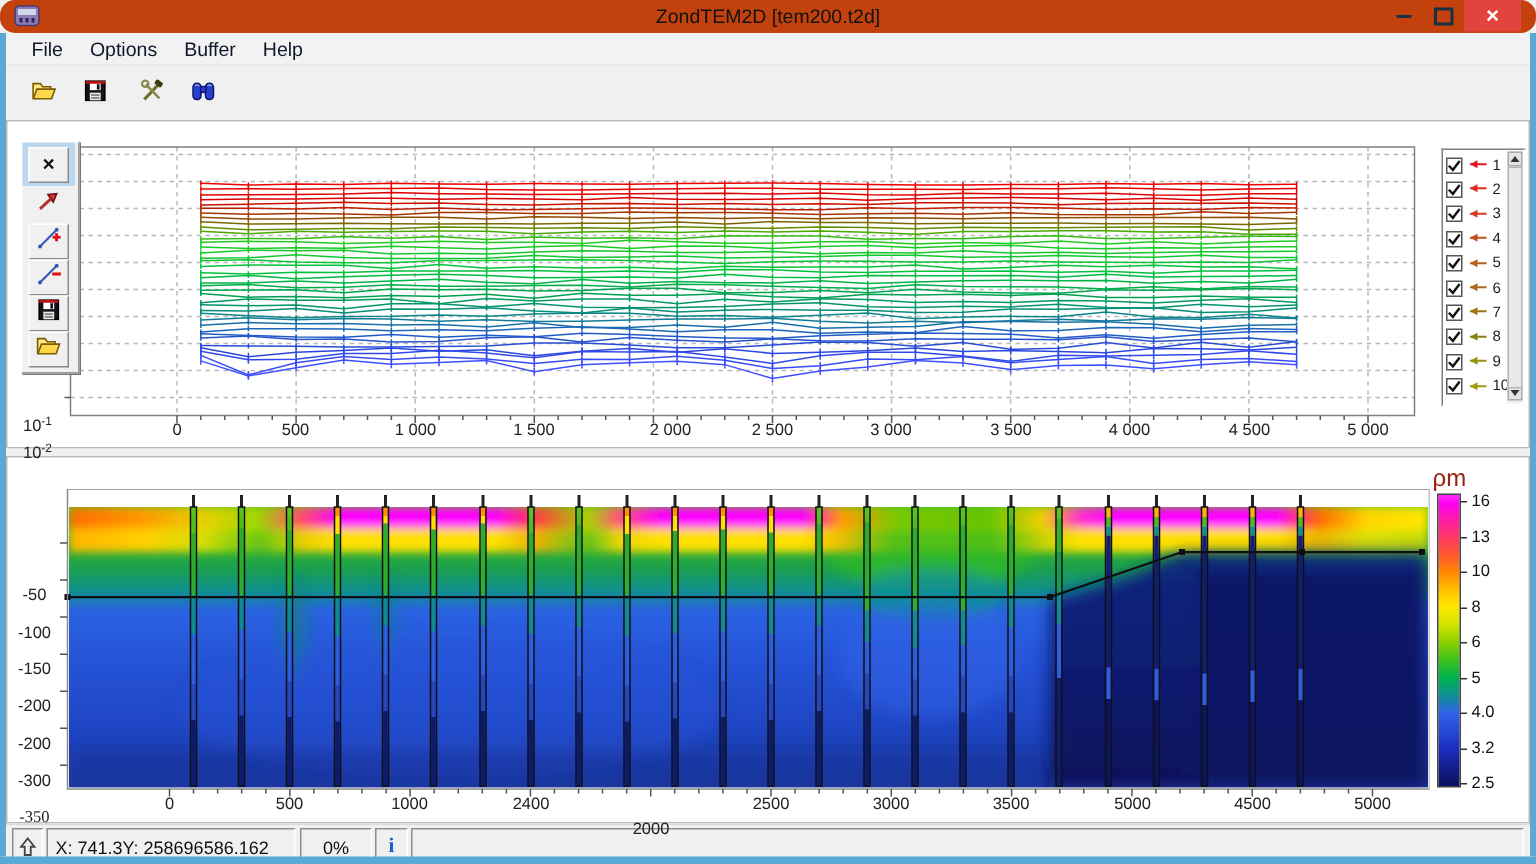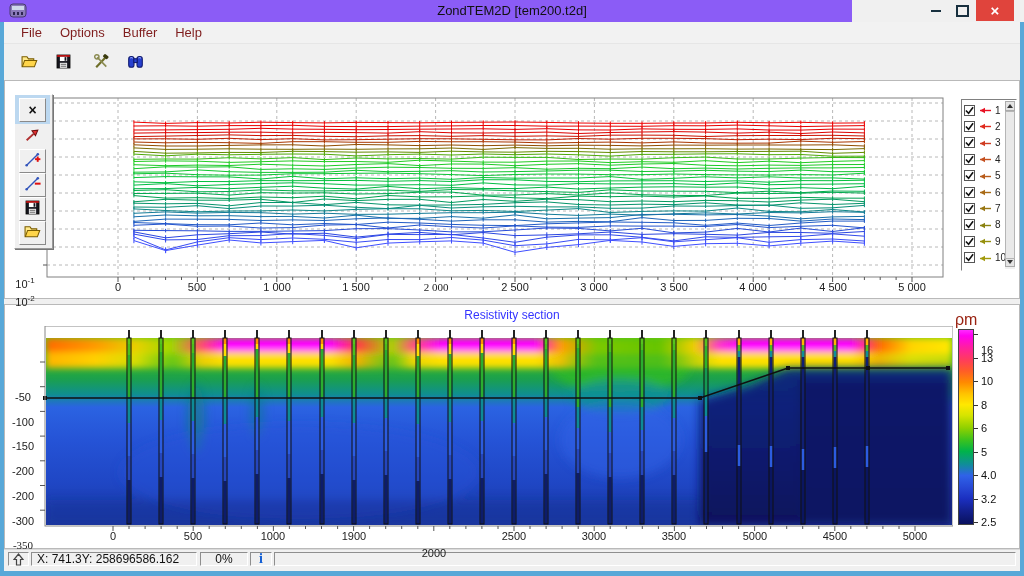--- a/index.html
+++ b/index.html
@@ -1,34 +1,34 @@
 <!DOCTYPE html>
 <html><head>
 <meta charset="utf-8">
 <style>
   html,body{margin:0;padding:0;background:#777;}
   #window{position:relative;width:1024px;height:576px;background:#f0f0f0;overflow:hidden;
     font-family:"Liberation Sans",sans-serif;-webkit-font-smoothing:antialiased;}
   .abs{position:absolute;}
   
-  .titlebar{position:absolute;left:0;top:0;width:852px;height:22px;background:#8b5cf6;}
+  .titlebar{position:absolute;left:0;top:0;width:1024px;height:22px;background:#c2410c;border-radius:10px;}
   .titletext{position:absolute;left:0;top:3px;width:1024px;text-align:center;font-size:13px;color:#111;}
   .appicon{position:absolute;left:9px;top:3px;width:18px;height:16px;}
   .winbtn{position:absolute;top:0;height:21px;display:flex;align-items:center;justify-content:center;cursor:default;}
   .btn-min{left:924px;width:24px;}
   .btn-max{left:950px;width:24px;}
   .btn-close{left:976px;width:38px;background:#e0443c;color:#fff;font-size:15px;font-weight:bold;}
   .glyph-min{width:10px;height:2px;background:#18303f;}
   .glyph-max{width:9px;height:8px;border:2px solid #18303f;background:transparent;}
   
   .b-side{position:absolute;top:22px;width:4px;height:549px;background:#58a8d8;}
   .b-bottom{position:absolute;left:0;top:571px;width:1024px;height:5px;background:#58a8d8;}
   
   .menubar{position:absolute;left:4px;top:22px;width:1016px;height:22px;background:#f2f2f2;display:flex;align-items:center;padding-left:8px;box-sizing:border-box;border-bottom:1px solid #e6e6e6;}
-  .menu-item{font-size:13px;color:#7f1d1d;padding:2px 9px;}
+  .menu-item{font-size:13px;color:#0f172a;padding:2px 9px;}
   .toolbar{position:absolute;left:4px;top:45px;width:1016px;height:35px;background:#f0f0f0;border-bottom:1px solid #d9d9d9;}
   .tbtn{position:absolute;top:5px;width:26px;height:26px;display:flex;align-items:center;justify-content:center;}
   
   .toppanel{position:absolute;left:4px;top:80px;width:1016px;height:219px;background:#fff;border:1px solid #b9b9b9;box-sizing:border-box;}
   .splitter{position:absolute;left:4px;top:299px;width:1016px;height:5px;background:#f0f0f0;border-bottom:1px solid #cfcfcf;}
   .botpanel{position:absolute;left:4px;top:304px;width:1016px;height:245px;background:#fff;border:1px solid #b9b9b9;box-sizing:border-box;}
   .charttitle{position:absolute;width:100%;text-align:center;color:#3434ff;font-size:12px;}
   .axlabel{position:absolute;font-size:11px;color:#222;}
   .axlabel sup{font-size:8px;}
   .xlab{width:60px;text-align:center;}
@@ -52,21 +52,21 @@
   .tri-up{width:0;height:0;border-left:3px solid transparent;border-right:3px solid transparent;border-bottom:4px solid #333;}
   .tri-dn{width:0;height:0;border-left:3px solid transparent;border-right:3px solid transparent;border-top:4px solid #333;}
   .sbthumb{position:absolute;left:0;top:10px;width:10px;height:148px;background:#e9e9e9;border:1px solid #b5b5b5;box-sizing:border-box;}
   
   .cbar{position:absolute;left:958px;top:329px;width:16px;height:196px;border:1px solid #444;box-sizing:border-box;}
   .cbar-tick{position:absolute;width:4px;height:1px;background:#333;}
   .cbar-lab{position:absolute;font-size:11px;color:#111;}
   .rhom{position:absolute;left:955px;top:311px;font-size:16px;color:#992211;}
   
   .statusbar{position:absolute;left:4px;top:549px;width:1016px;height:22px;background:#f0f0f0;border-top:1px solid #dadada;}
-  .spanel{position:absolute;top:2px;height:14px;background:#f0f0f0;border:1px solid;border-color:#8e8e8e #fff #fff #8e8e8e;box-sizing:border-box;
+  .spanel{position:absolute;top:2px;height:25px;background:#f0f0f0;border:1px solid;border-color:#8e8e8e #fff #fff #8e8e8e;box-sizing:border-box;
      font-size:12px;color:#111;display:flex;align-items:center;}
   .info-i{color:#1560d4;font-family:"Liberation Serif",serif;font-weight:bold;font-size:14px;}
 </style>
 </head>
 <body>
 
 <div id="window">
 
   <div class="titlebar">
     <span class="appicon">
@@ -472,21 +472,20 @@
         <div class="sbbtn" style="top: 156px;">
           <span class="tri-dn"></span>
         </div>
         <div class="sbthumb"></div>
       </div>
     </div>
 
   <div class="splitter"></div>
 
   <div class="botpanel"></div>
-  <div class="charttitle" style="left:0;top:308px;">Resistivity section</div>
   <div id="botplot" class="abs" style="left:37px;top:326px;width:916px;height:206px;"><svg width="916" height="206" viewBox="37 326 916 206">
         <defs>
           <clipPath id="secclip">
             <rect x="46" y="338" width="906" height="187"></rect>
           </clipPath>
           <filter id="f3" x="-20%" y="-60%" width="140%" height="220%">
             <feGaussianBlur stdDeviation="3"></feGaussianBlur>
           </filter>
           <filter id="f5" x="-30%" y="-30%" width="160%" height="160%">
             <feGaussianBlur stdDeviation="5"></feGaussianBlur>
@@ -873,49 +872,49 @@
     <div class="spanel" style="left:270px;width:742px;"></div>
   </div>
 
   <div class="b-side" style="left:0;"></div>
   <div class="b-side" style="left:1020px;"></div>
   <div class="b-bottom"></div>
 <div class="axlabel xlab" style="left: 88px; top: 281px;">0</div>
     <div class="axlabel xlab" style="left: 167px; top: 281px;">500</div>
     <div class="axlabel xlab" style="left: 247px; top: 281px;">1 000</div>
     <div class="axlabel xlab" style="left: 326px; top: 281px;">1 500</div>
-    <div class="axlabel xlab" style="left: 406px; top: 281px; font-family: Liberation Serif, serif;">2 000</div>
+    <div class="axlabel xlab" style="left: 417px; top: 281px;">2 000</div>
     <div class="axlabel xlab" style="left: 485px; top: 281px;">2 500</div>
     <div class="axlabel xlab" style="left: 564px; top: 281px;">3 000</div>
     <div class="axlabel xlab" style="left: 644px; top: 281px;">3 500</div>
     <div class="axlabel xlab" style="left: 723px; top: 281px;">4 000</div>
     <div class="axlabel xlab" style="left: 803px; top: 281px;">4 500</div>
     <div class="axlabel xlab" style="left: 882px; top: 281px;">5 000</div>
     <div class="axlabel ylab" style="left: 8px; top: 240px;">10<sup>-1</sup></div>
     <div class="axlabel ylab" style="left: 8px; top: 258px;">10<sup>-2</sup></div>
     <div class="axlabel xlab" style="left: 83px; top: 530px;">0</div>
     <div class="axlabel xlab" style="left: 163px; top: 530px;">500</div>
     <div class="axlabel xlab" style="left: 243px; top: 530px;">1000</div>
-    <div class="axlabel xlab" style="left: 324px; top: 530px;">1900</div>
+    <div class="axlabel xlab" style="left: 324px; top: 530px;">2400</div>
     <div class="axlabel xlab" style="left: 404px; top: 547px;">2000</div>
     <div class="axlabel xlab" style="left: 484px; top: 530px;">2500</div>
     <div class="axlabel xlab" style="left: 564px; top: 530px;">3000</div>
     <div class="axlabel xlab" style="left: 644px; top: 530px;">3500</div>
     <div class="axlabel xlab" style="left: 725px; top: 530px;">5000</div>
     <div class="axlabel xlab" style="left: 805px; top: 530px;">4500</div>
     <div class="axlabel xlab" style="left: 885px; top: 530px;">5000</div>
     <div class="axlabel ylab" style="left: 6px; top: 355px;">-50</div>
     <div class="axlabel ylab" style="left: 6px; top: 380px;">-100</div>
     <div class="axlabel ylab" style="left: 6px; top: 404px;">-150</div>
     <div class="axlabel ylab" style="left: 6px; top: 429px;">-200</div>
     <div class="axlabel ylab" style="left: 6px; top: 454px;">-200</div>
     <div class="axlabel ylab" style="left: 6px; top: 479px;">-300</div>
     <div class="axlabel ylab" style="left: 6px; top: 503px; font-family: Liberation Serif, serif;">-350</div>
     <div class="cbar-tick" style="left: 974px; top: 334px;"></div>
-    <div class="cbar-lab" style="left: 981px; top: 328px; margin-top: 16px;">16</div>
+    <div class="cbar-lab" style="left: 981px; top: 328px;">16</div>
     <div class="cbar-tick" style="left: 974px; top: 358px;"></div>
     <div class="cbar-lab" style="left: 981px; top: 352px;">13</div>
     <div class="cbar-tick" style="left: 974px; top: 381px;"></div>
     <div class="cbar-lab" style="left: 981px; top: 375px;">10</div>
     <div class="cbar-tick" style="left: 974px; top: 405px;"></div>
     <div class="cbar-lab" style="left: 981px; top: 399px;">8</div>
     <div class="cbar-tick" style="left: 974px; top: 428px;"></div>
     <div class="cbar-lab" style="left: 981px; top: 422px;">6</div>
     <div class="cbar-tick" style="left: 974px; top: 452px;"></div>
     <div class="cbar-lab" style="left: 981px; top: 446px;">5</div>

